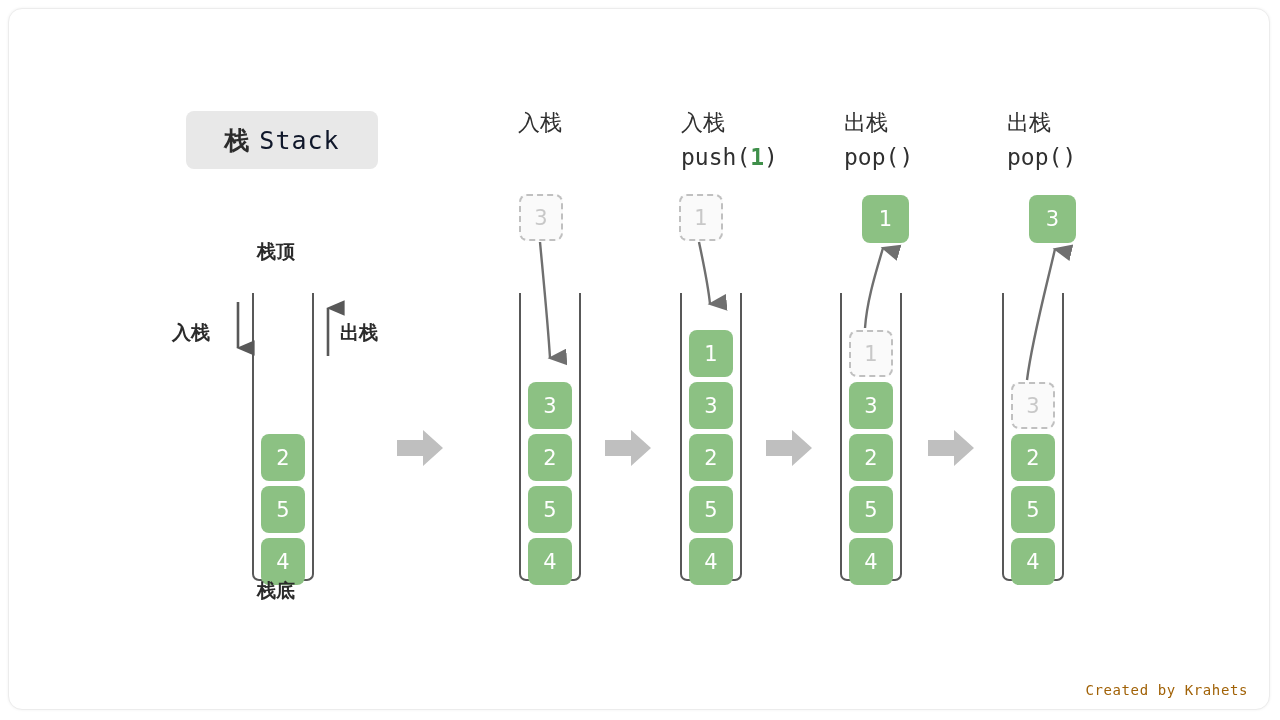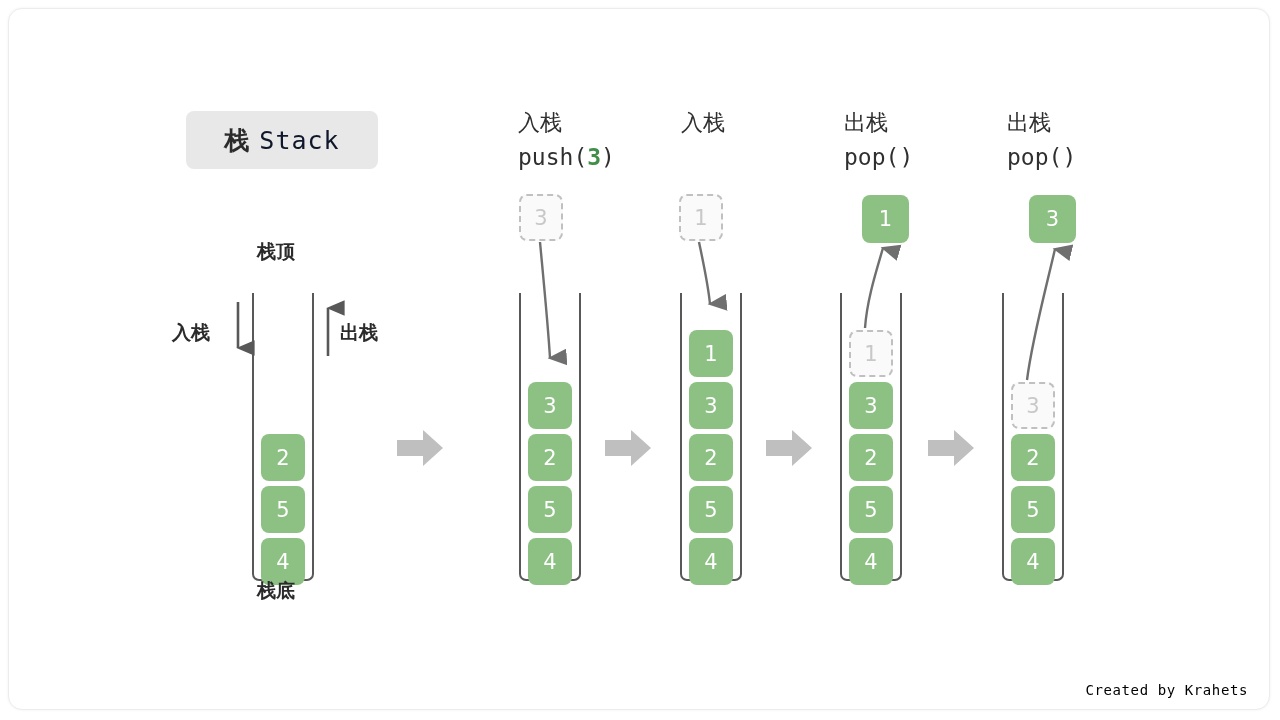--- a/index.html
+++ b/index.html
@@ -152,21 +152,21 @@
     overflow: visible;
   }
 
   
   .footer {
     position: absolute;
     right: 32px;
     bottom: 22px;
     font-family: "DejaVu Sans Mono", "Liberation Mono", monospace;
     font-size: 14px;
-    color: #000000;
+    color: #a16207;
     letter-spacing: 0.6px;
   }
 </style>
 </head>
 <body>
 
 <div id="canvas">
   <div id="card"></div>
 
   <div class="title-chip">
@@ -206,21 +206,20 @@
   </div>
 
   <div class="cn-label" style="left:257px; top:578px;">栈底</div>
 
   <svg class="block-arrow" style="left:397px; top:428px;" viewBox="0 0 46 40">
     <path d="M0,12 L26,12 L26,2 L46,20 L26,38 L26,28 L0,28 Z" fill="#bfbfbf"></path>
   </svg>
 
   <div class="col-head" style="left:518px; top:108px;">
     <span class="hd-cn">入栈</span>
-    <span class="hd-code"><span>push(</span><span class="num">3</span><span>)</span></span>
   </div>
 
   <div class="cell ghost" style="left:519px; top:194px;">3</div>
 
   <svg class="thin-arrow" style="left:520px; top:240px;" width="60" height="140">
     <defs>
       <marker id="mk-d1" markerWidth="9" markerHeight="9" refX="3.5" refY="7" orient="auto">
         <path d="M0,0 L3.5,8 L7,0 Z" fill="#6f6f6f"></path>
       </marker>
     </defs>
@@ -234,20 +233,21 @@
     <div class="cell solid" style="left:9px; top:193px;">5</div>
     <div class="cell solid" style="left:9px; top:245px;">4</div>
   </div>
 
   <svg class="block-arrow" style="left:605px; top:428px;" viewBox="0 0 46 40">
     <path d="M0,12 L26,12 L26,2 L46,20 L26,38 L26,28 L0,28 Z" fill="#bfbfbf"></path>
   </svg>
 
   <div class="col-head" style="left:681px; top:108px;">
     <span class="hd-cn">入栈</span>
+    <span class="hd-code"><span>push(</span><span class="num">1</span><span>)</span></span>
   </div>
 
   <div class="cell ghost" style="left:679px; top:194px;">1</div>
 
   <svg class="thin-arrow" style="left:680px; top:240px;" width="60" height="90">
     <defs>
       <marker id="mk-d2" markerWidth="9" markerHeight="9" refX="3.5" refY="7" orient="auto">
         <path d="M0,0 L3.5,8 L7,0 Z" fill="#6f6f6f"></path>
       </marker>
     </defs>

